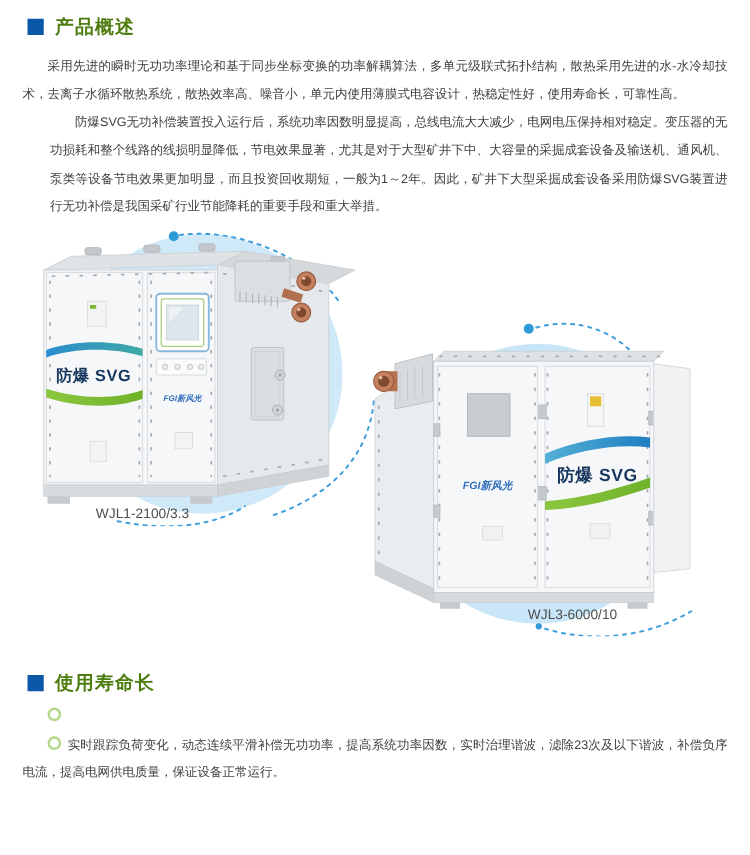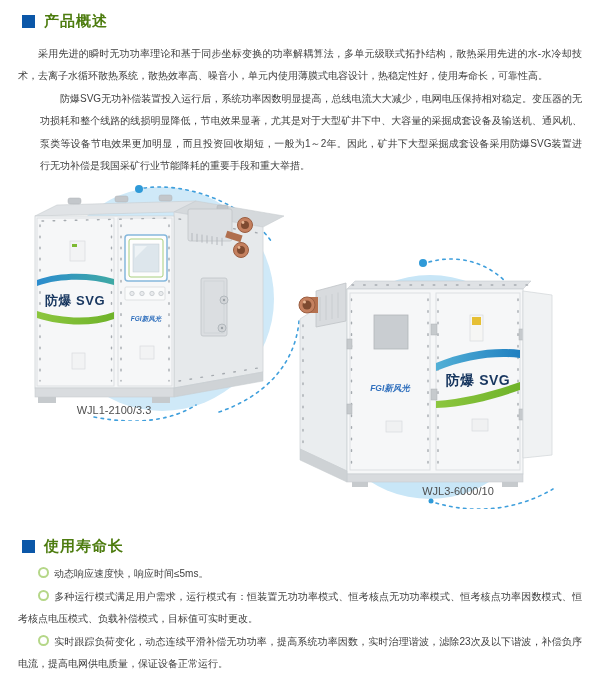--- a/index.html
+++ b/index.html
@@ -221,16 +221,15 @@
     <text x="168" y="256" text-anchor="middle" class="caption-text">WJL3-6000/10</text>
   </svg>
 </div>
 
 <div class="section-head">
   <span class="sq"></span>
   <h2 class="section-title">使用寿命长</h2>
 </div>
 
 <div class="features">
-  <p class="feat"><span class="ring"></span><span>动态响应速度快，响应时间≤5ms。</span></p>
-  <p class="feat"><span class="ring"></span><span>多种运行模式满足用户需求，运行模式有：恒装置无功功率模式、恒考核点无功功率模式、恒考核点功率因数模式、恒考核点电压模式、负载补偿模式，目标值可实时更改。</span></p>
+  <p class="feat"><span class="ring"></span></p>
   <p class="feat"><span class="ring"></span><span>实时跟踪负荷变化，动态连续平滑补偿无功功率，提高系统功率因数，实时治理谐波，滤除23次及以下谐波，补偿负序电流，提高电网供电质量，保证设备正常运行。</span></p>
 </div>
 
 </body></html>

